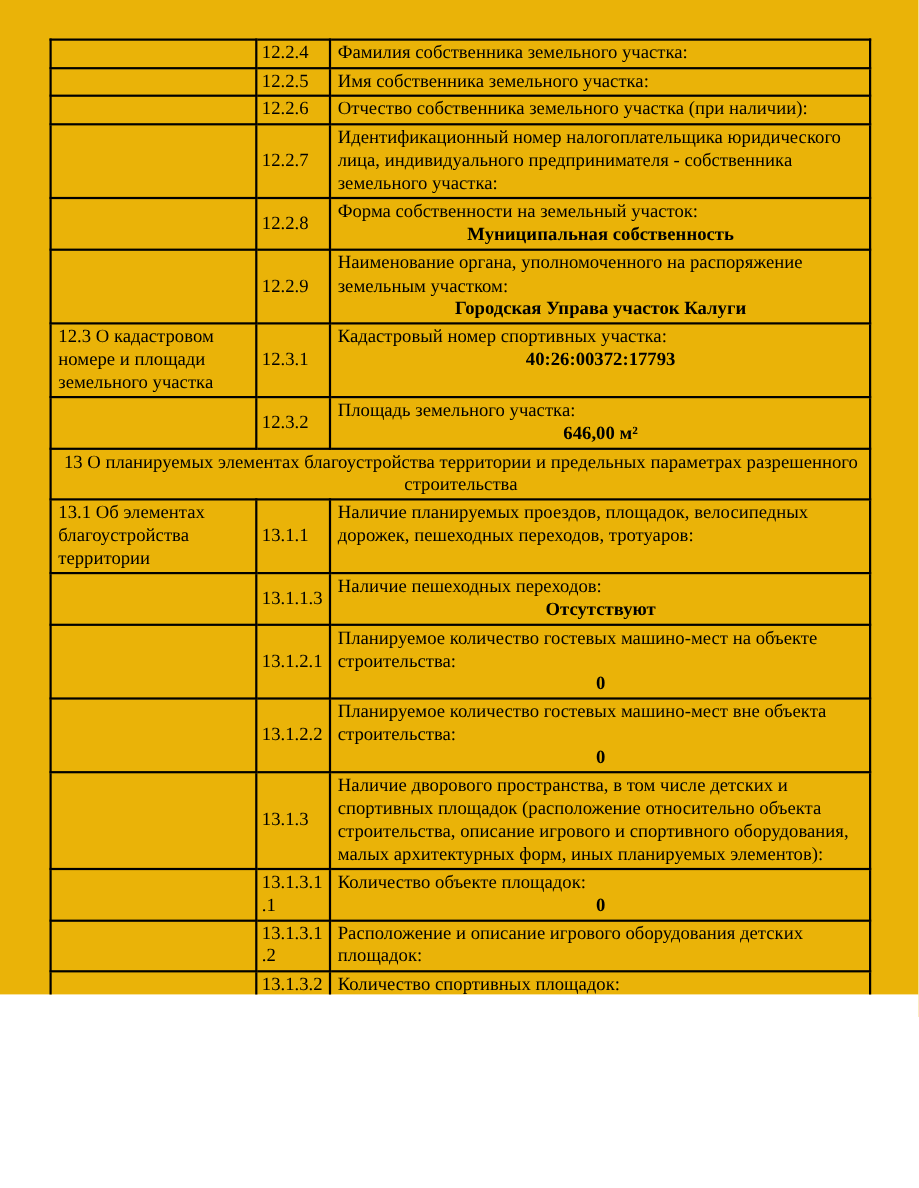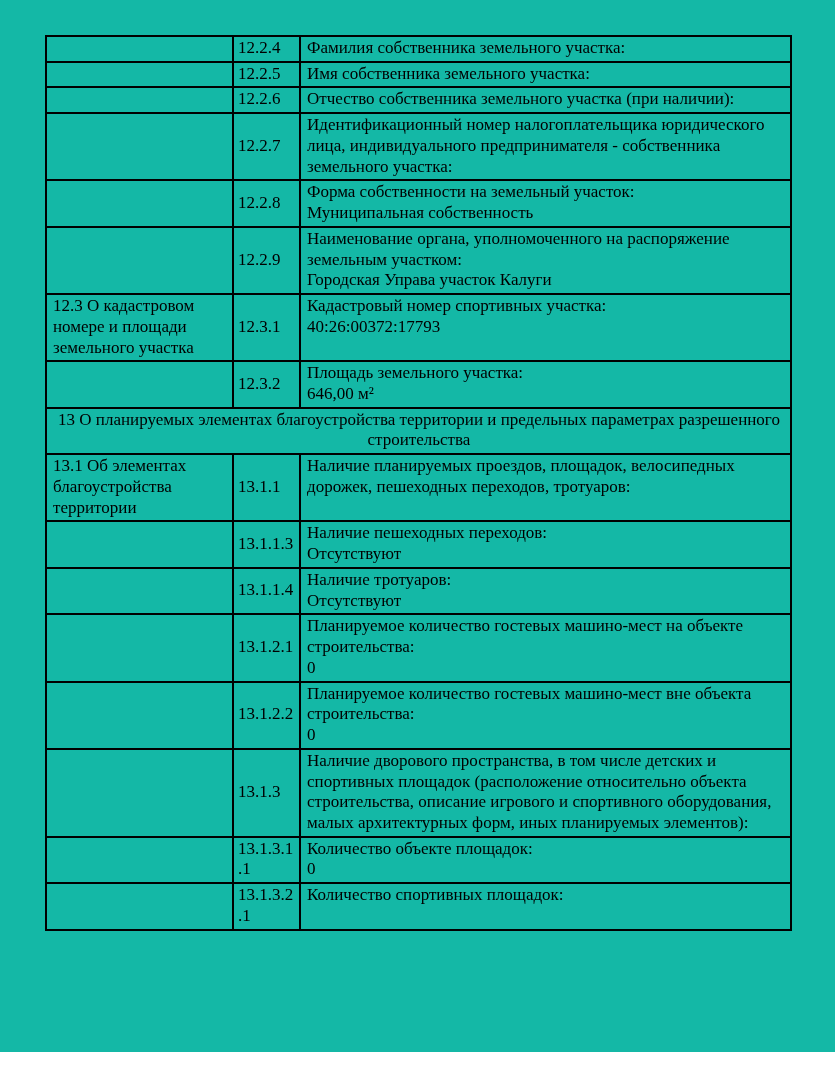--- a/index.html
+++ b/index.html
@@ -9,22 +9,22 @@
   }
   body {
     width: 835px;
     height: 1080px;
     font-family: "Liberation Serif", serif;
     color: #000000;
   }
   .page {
     position: relative;
     width: 835px;
-    height: 1052px;
-    background: #14b8a6;
+    height: 904px;
+    background: #eab308;
     overflow: hidden;
   }
   table.form-table {
     position: absolute;
     left: 45px;
     top: 35px;
     width: 745px;
     border-collapse: collapse;
     table-layout: fixed;
   }
@@ -42,21 +42,22 @@
   td.num-cell {
     vertical-align: middle;
     padding-left: 4px;
     padding-right: 2px;
   }
   td.full-cell {
     font-weight: normal;
     text-align: center;
   }
   .item-value {
-    font-weight: normal;
+    font-weight: bold;
+    text-align: center;
   }
 </style>
 </head>
 <body>
 
 <div class="page">
   <table class="form-table">
     <colgroup>
       <col class="c-label">
       <col class="c-num">
@@ -194,32 +195,20 @@
     </td>
     <td class="num-cell">
       <span>13.1.1.3</span>
     </td>
     <td>
       <div>Наличие пешеходных переходов:</div>
       <div class="item-value">Отсутствуют</div>
     </td>
   </tr>
 
-  <tr>
-    <td>
-      <span></span>
-    </td>
-    <td class="num-cell">
-      <span>13.1.1.4</span>
-    </td>
-    <td>
-      <div>Наличие тротуаров:</div>
-      <div class="item-value">Отсутствуют</div>
-    </td>
-  </tr>
 
 
   <tr>
     <td>
       <span></span>
     </td>
     <td class="num-cell">
       <span>13.1.2.1</span>
     </td>
     <td>
@@ -260,20 +249,32 @@
     </td>
     <td class="num-cell">
       <span>13.1.3.1.1</span>
     </td>
     <td>
       <div>Количество объекте площадок:</div>
       <div class="item-value">0</div>
     </td>
   </tr>
 
+  <tr>
+    <td>
+      <span></span>
+    </td>
+    <td class="num-cell">
+      <span>13.1.3.1.2</span>
+    </td>
+    <td>
+      <div>Расположение и описание игрового оборудования детских площадок:</div>
+
+    </td>
+  </tr>
 
   <tr>
     <td>
       <span></span>
     </td>
     <td class="num-cell">
       <span>13.1.3.2.1</span>
     </td>
     <td>
       <div>Количество спортивных площадок:</div>

